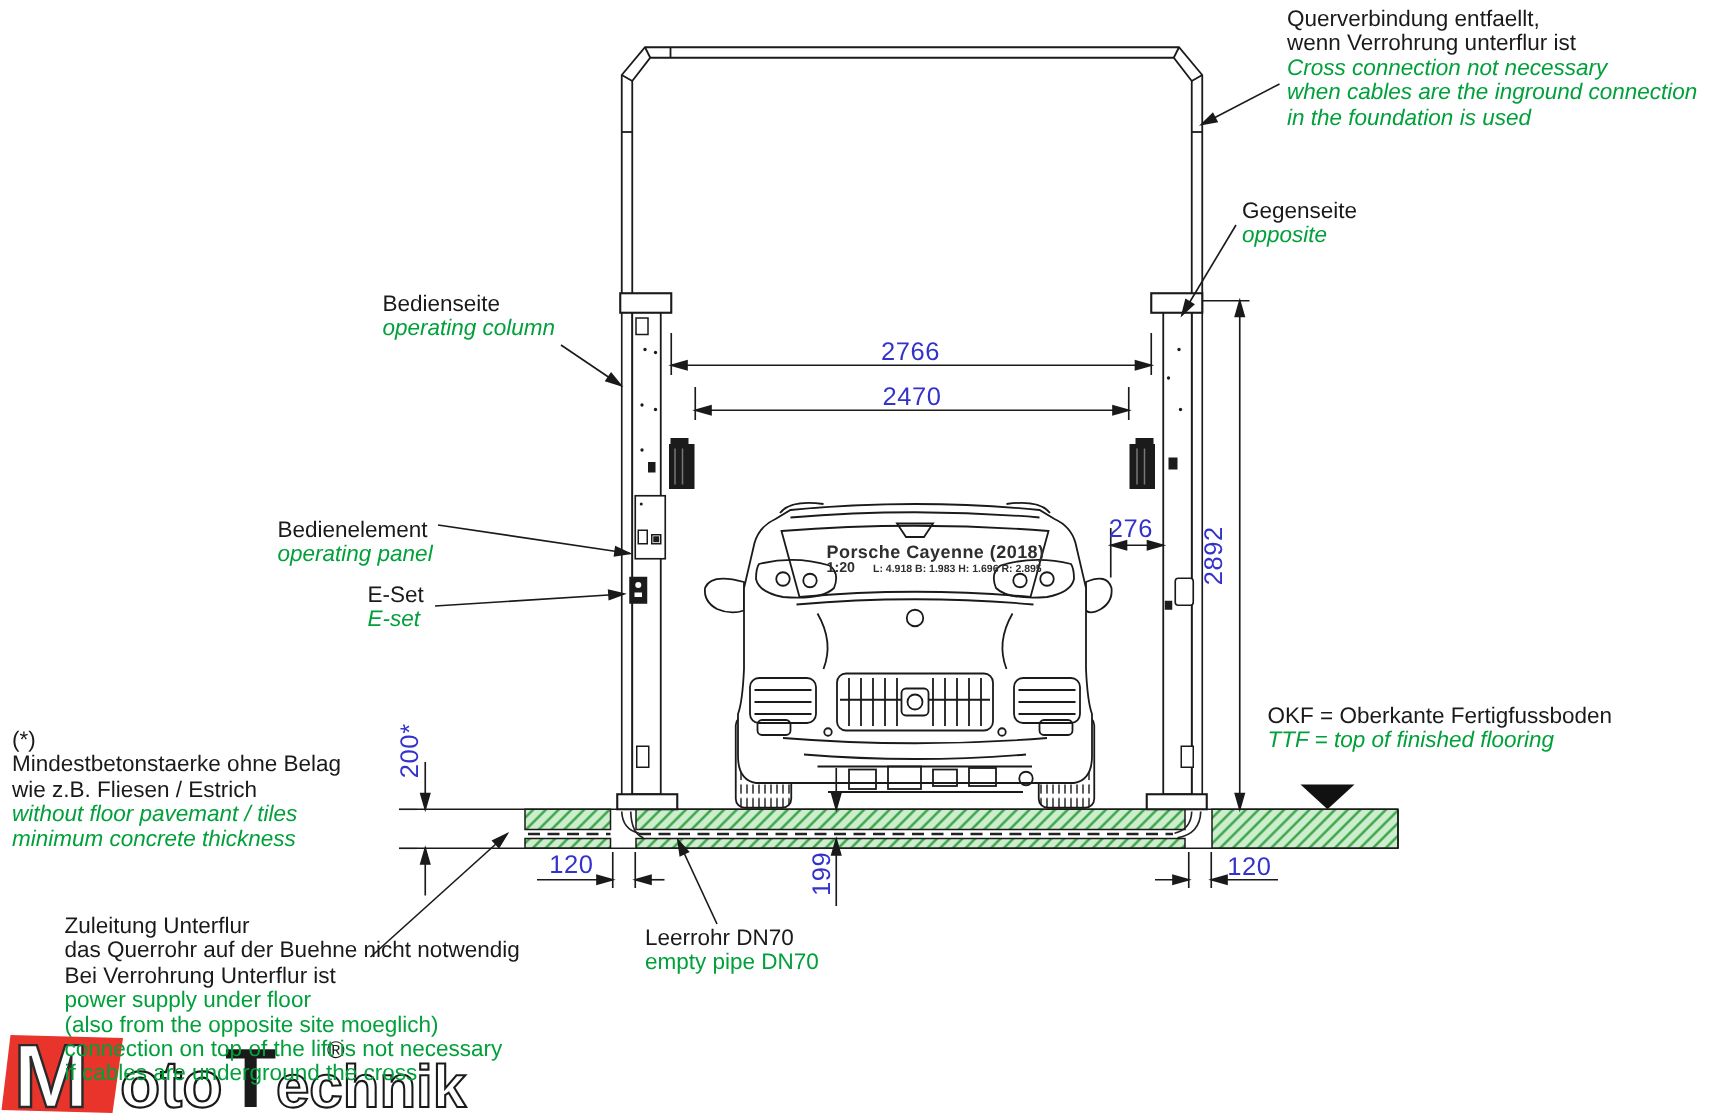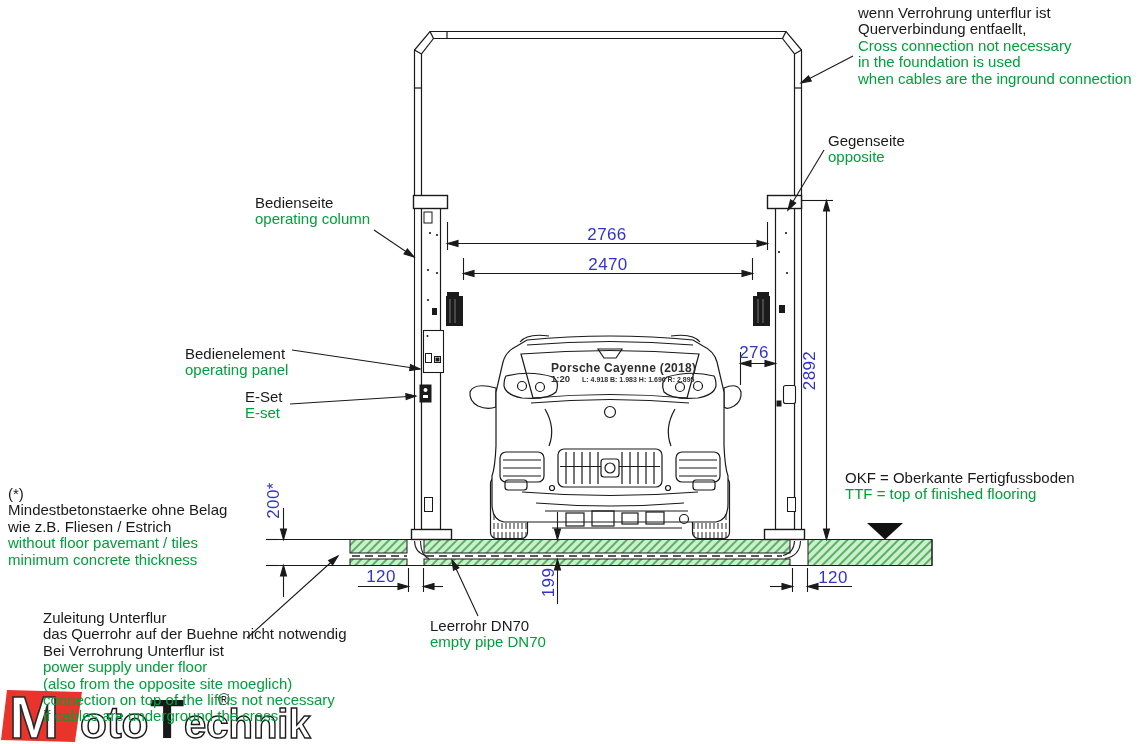--- a/index.html
+++ b/index.html
@@ -2,21 +2,21 @@
 <html><head>
 <meta charset="utf-8">
 <style>
   html,body{margin:0;padding:0;background:#fff;}
   #stage{position:relative;width:1146px;height:744px;background:#fff;overflow:hidden;
          font-family:"Liberation Sans",sans-serif;}
   #drawing{position:absolute;left:0;top:0;z-index:1;}
   .note{position:absolute;z-index:2;font:15px/16.4px "Liberation Sans",sans-serif;
         color:#1a1a1a;white-space:nowrap;}
   .green{color:#00a03a;}
-  .it{}
+  .it{font-style:italic;}
   .dim{position:absolute;z-index:2;font:17px/17px "Liberation Sans",sans-serif;
        color:#3333cc;letter-spacing:.4px;white-space:nowrap;}
   .ctr{text-align:center;}
   .rot{transform:rotate(-90deg);transform-origin:center center;}
   .ws{position:absolute;z-index:2;color:#2e2e2e;font-weight:bold;white-space:nowrap;
       font-family:"Liberation Sans",sans-serif;}
   .ws1{font-size:12px;letter-spacing:.3px;}
   .ws2{font-size:7px;}
   .ws2 .big{font-size:9.5px;margin-right:12px;}
 </style>
@@ -245,25 +245,25 @@
     <polygon points="7,690 82,692 75,742 1,740" fill="#e8342b"></polygon>
     <text x="9" y="738" font-size="60" fill="#ffffff" stroke="#2a2a2a" stroke-width="1.6">M</text>
     <text x="80" y="738" font-size="44" fill="none" stroke="#1a1a1a" stroke-width="1.5">oto</text>
     <text x="150" y="738" font-size="56" fill="#1a1a1a">T</text>
     <text x="184" y="738" font-size="40" fill="none" stroke="#1a1a1a" stroke-width="1.4">echnik</text>
     <text x="218" y="705" font-size="16" font-weight="normal" fill="#1a1a1a" stroke="none">®</text>
   </g>
 </svg>
 
   <div class="note" style="left:858px;top:5px;">
+    <div>Querverbindung entfaellt,</div>
     <div>wenn Verrohrung unterflur ist</div>
-    <div>Querverbindung entfaellt,</div>
     <div class="green it">Cross connection not necessary</div>
+    <div class="green it">when cables are the inground connection</div>
     <div class="green it">in the foundation is used</div>
-    <div class="green it">when cables are the inground connection</div>
   </div>
 
   <div class="note" style="left:828px;top:133px;">
     <div>Gegenseite</div>
     <div class="green it">opposite</div>
   </div>
 
   <div class="note" style="left:255px;top:195px;">
     <div>Bedienseite</div>
     <div class="green it">operating column</div>

